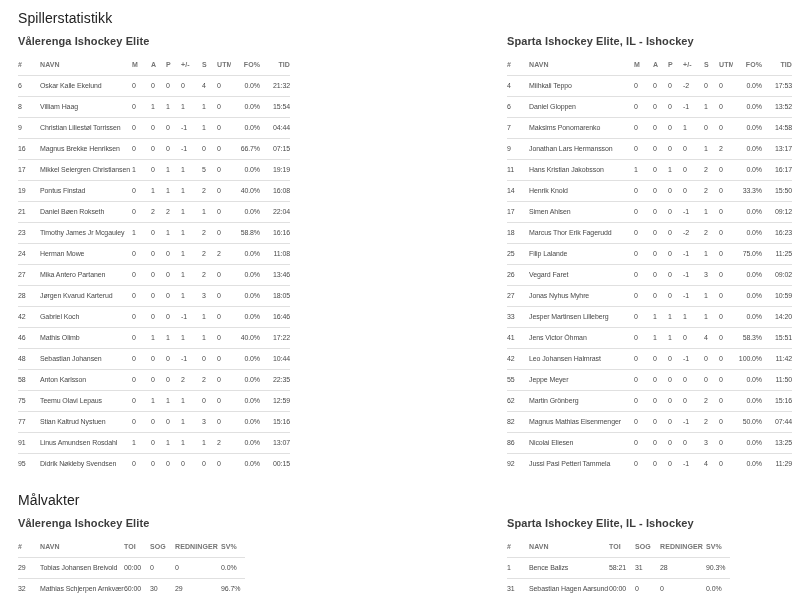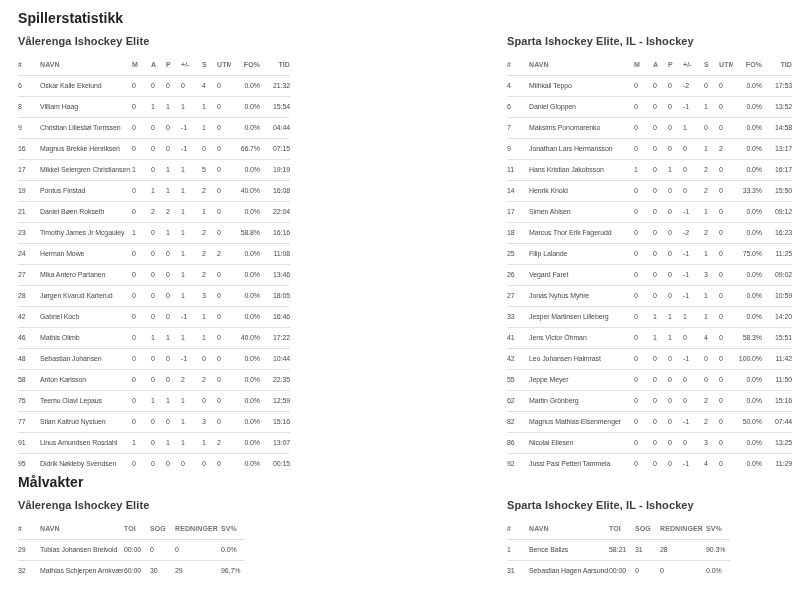--- a/index.html
+++ b/index.html
@@ -2,24 +2,24 @@
 <html><head>
 <meta charset="utf-8">
 <style>
   html,body{margin:0;padding:0;}
   body{
     width:795px;height:600px;overflow:hidden;background:#ffffff;
     font-family:"Liberation Sans",sans-serif;color:#4a4a4a;
   }
   .page{padding-top:10px;}
   .section-title{
-    font-size:14px;font-weight:700;color:#212121;
+    font-size:14px;font-weight:400;color:#212121;
     margin:0 0 10px 18px;line-height:16px;letter-spacing:.1px;
   }
-  .sec-goalies{margin-top:0;}
+  .sec-goalies{margin-top:18px;}
   .cols{display:flex;}
   .col{box-sizing:border-box;}
   .col-left{width:397px;padding-left:18px;flex:0 0 397px;}
   .col-right{flex:1;padding-left:110px;}
   .team{
     font-size:11px;font-weight:700;color:#3d3d3d;
     margin:0 0 9px 0;line-height:10px;letter-spacing:.1px;
   }
   table{border-collapse:collapse;table-layout:fixed;}
   .tbl-players-left{width:272px;}

